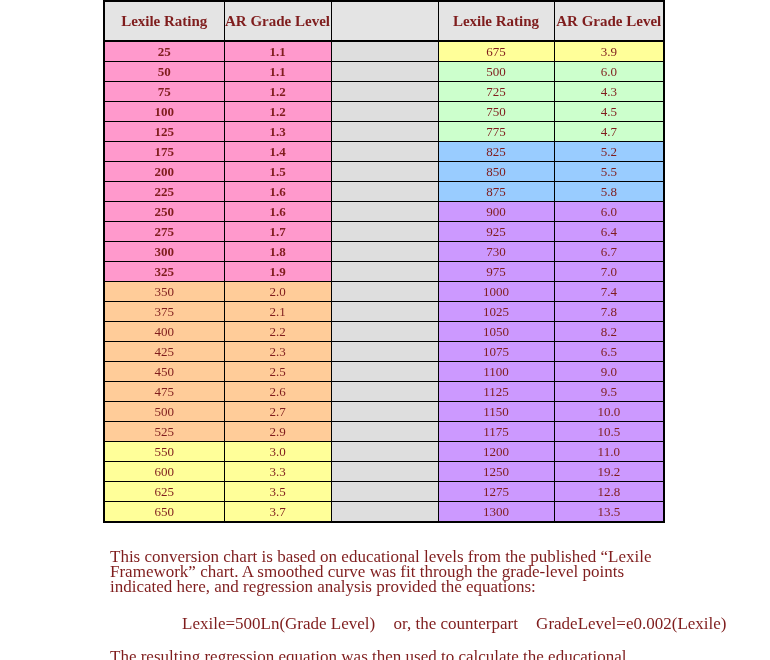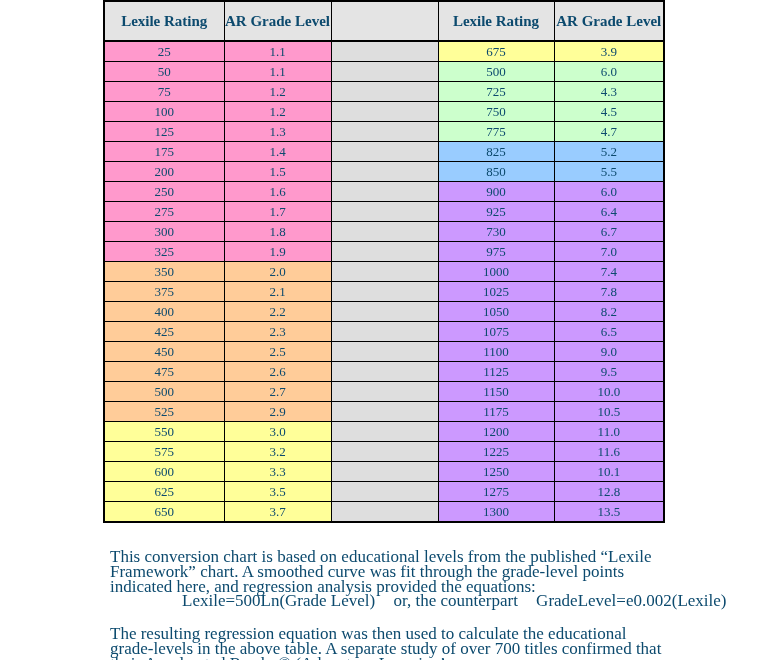--- a/index.html
+++ b/index.html
@@ -2,21 +2,21 @@
 <html style="--page-bg: #FFFFFF; --header-gray: #E4E4E4; --spacer-gray: #DEDEDE; --pink: #FF99CC; --tan: #FFCC99; --yellow: #FFFF99; --green: #CCFFCC; --blue: #99CCFF; --lavender: #CC99FF; --border: #000000;"><head>
 <meta charset="utf-8">
 <style>
   html, body { margin: 0; padding: 0; }
   .page {
     position: relative;
     width: 770px;
     height: 660px;
     background: var(--page-bg, #FFFFFF);
     font-family: "Liberation Serif", "DejaVu Serif", serif;
-    color: #0c4a6e;
+    color: #7f1d1d;
     overflow: hidden;
   }
   .table-wrap {
     position: absolute;
     left: 103px;
     top: 0;
   }
   table.conv {
     border-collapse: collapse;
     table-layout: fixed;
@@ -40,42 +40,42 @@
   table.conv td {
     height: 19px;
     font-size: 13px;
     line-height: 13px;
   }
   td.spacer, th.spacer {
     background: var(--spacer-gray, #DEDEDE);
     border-left: 2px solid #000;
     border-right: 2px solid #000;
   }
-  td.c-pink     { background: var(--pink, #FF99CC); }
+  td.c-pink     { background: var(--pink, #FF99CC); font-weight: bold; }
   td.c-tan      { background: var(--tan, #FFCC99); }
   td.c-yellow   { background: var(--yellow, #FFFF99); }
   td.c-green    { background: var(--green, #CCFFCC); }
   td.c-blue     { background: var(--blue, #99CCFF); }
   td.c-lavender { background: var(--lavender, #CC99FF); }
   .notes {
     position: absolute;
     left: 110px;
     top: 550px;
     width: 560px;
     font-size: 17px;
     line-height: 14.8px;
   }
   .notes p { margin: 0; }
   .equation {
     margin: 0 0 0 72px;
     white-space: nowrap;
   }
   .equation .eq-seg { display: inline-block; }
   .equation .eq-mid   { margin-left: 14px; text-align: center; }
-  .equation .eq-right { margin-left: 14px; }
+  .equation .eq-right { margin-left: 14px; margin-top: 23px; }
   .para-2 { margin-top: 18px !important; }
 </style>
 </head>
 <body>
 
 <div class="page">
 
   <div class="table-wrap">
     <table class="conv">
       <colgroup>
@@ -138,20 +138,27 @@
             <td class="c-blue">5.2</td>
           </tr>
           <tr>
             <td class="c-pink">200</td>
             <td class="c-pink">1.5</td>
             <td class="spacer"></td>
             <td class="c-blue">850</td>
             <td class="c-blue">5.5</td>
           </tr>
           <tr>
+            <td class="c-pink">225</td>
+            <td class="c-pink">1.6</td>
+            <td class="spacer"></td>
+            <td class="c-blue">875</td>
+            <td class="c-blue">5.8</td>
+          </tr>
+          <tr>
             <td class="c-pink">250</td>
             <td class="c-pink">1.6</td>
             <td class="spacer"></td>
             <td class="c-lavender">900</td>
             <td class="c-lavender">6.0</td>
           </tr>
           <tr>
             <td class="c-pink">275</td>
             <td class="c-pink">1.7</td>
             <td class="spacer"></td>
@@ -229,32 +236,25 @@
             <td class="c-lavender">10.5</td>
           </tr>
           <tr>
             <td class="c-yellow">550</td>
             <td class="c-yellow">3.0</td>
             <td class="spacer"></td>
             <td class="c-lavender">1200</td>
             <td class="c-lavender">11.0</td>
           </tr>
           <tr>
-            <td class="c-yellow">575</td>
-            <td class="c-yellow">3.2</td>
-            <td class="spacer"></td>
-            <td class="c-lavender">1225</td>
-            <td class="c-lavender">11.6</td>
-          </tr>
-          <tr>
             <td class="c-yellow">600</td>
             <td class="c-yellow">3.3</td>
             <td class="spacer"></td>
             <td class="c-lavender">1250</td>
-            <td class="c-lavender">10.1</td>
+            <td class="c-lavender">19.2</td>
           </tr>
           <tr>
             <td class="c-yellow">625</td>
             <td class="c-yellow">3.5</td>
             <td class="spacer"></td>
             <td class="c-lavender">1275</td>
             <td class="c-lavender">12.8</td>
           </tr>
           <tr>
             <td class="c-yellow">650</td>

